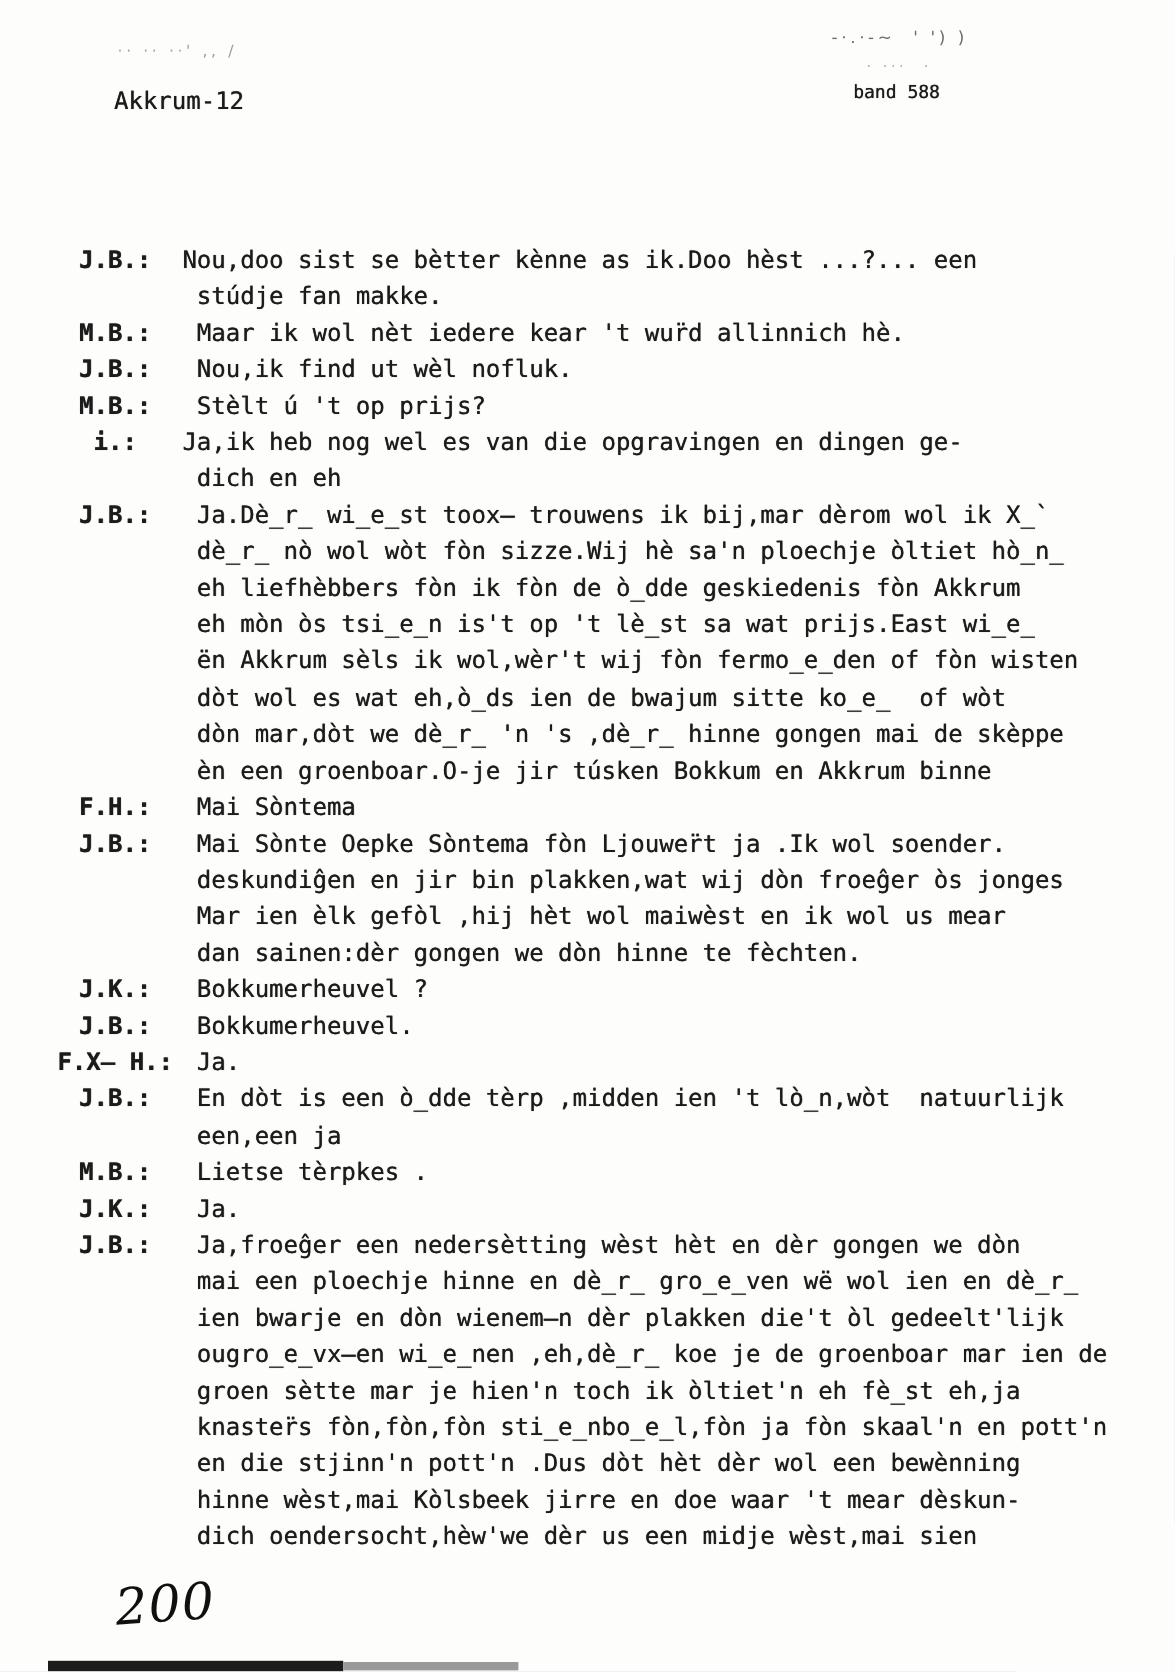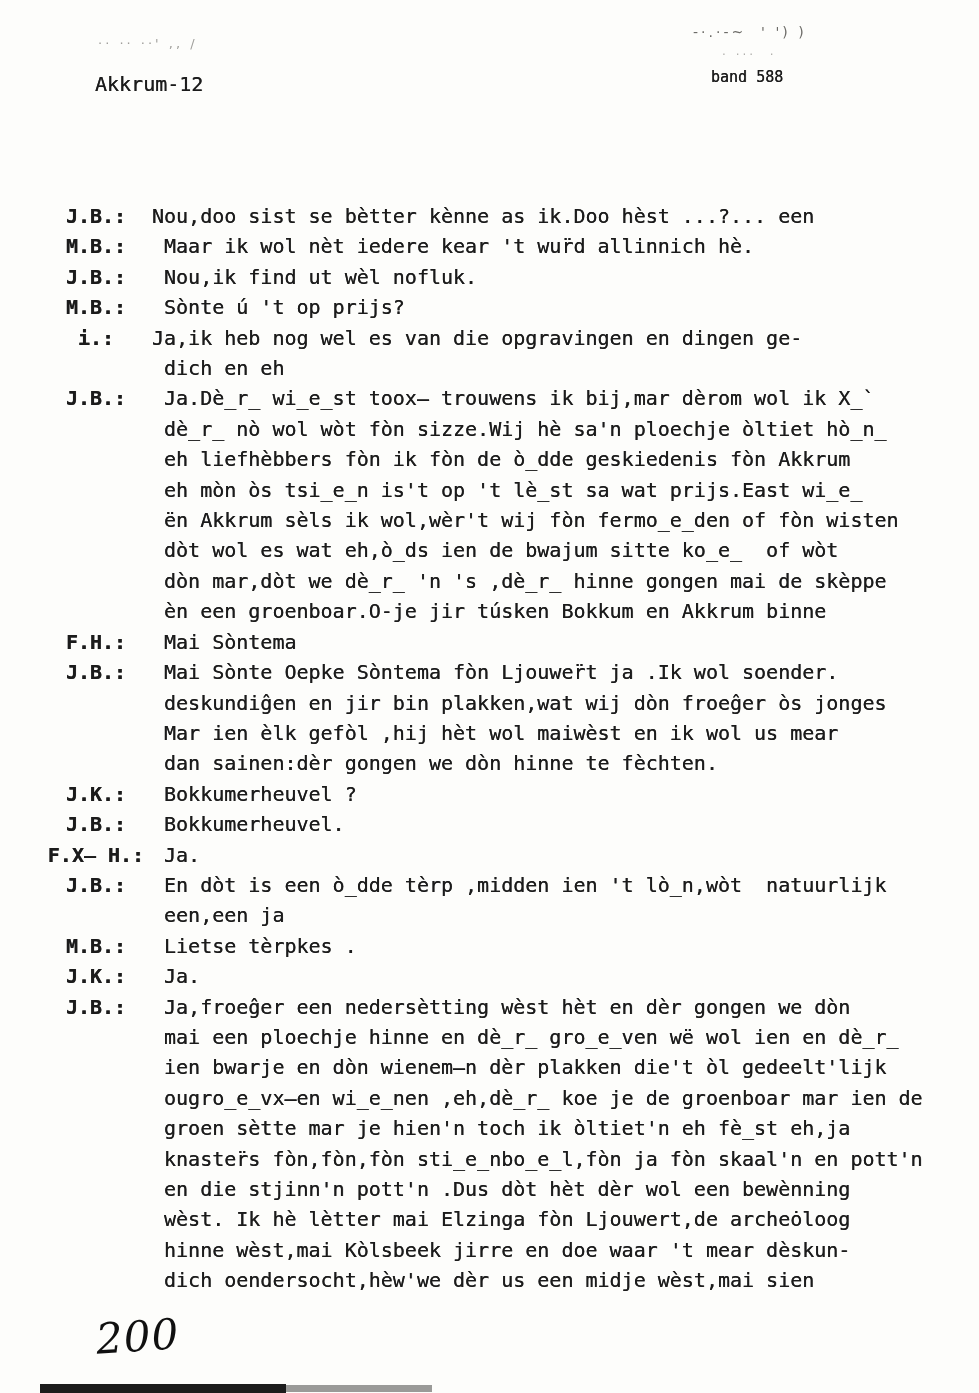--- a/index.html
+++ b/index.html
@@ -61,23 +61,24 @@
 
   <span class="smudge smudge-tl">·· ·· ··' ,, /</span>
   <span class="smudge smudge-tr1">-·.·-~  ' ') )</span>
   <span class="smudge smudge-tr2">· ···  ·</span>
 
   <span class="header-label typed">Akkrum-12</span>
   <span class="band-label typed">band 588</span>
 
   <div class="transcript typed" id="transcript">
       <div class="tline"><span class="lbl">J.B.:</span><span class="txt">Nou,doo sist se bètter kènne as ik.Doo hèst ...?... een</span></div>
+      <div class="tline"><span class="lbl"></span><span class="txt"> stúdje fan makke.</span></div>
       <div class="tline"><span class="lbl">M.B.:</span><span class="txt"> Maar ik wol nèt iedere kear 't wur̈d allinnich hè.</span></div>
       <div class="tline"><span class="lbl">J.B.:</span><span class="txt"> Nou,ik find ut wèl nofluk.</span></div>
-      <div class="tline"><span class="lbl">M.B.:</span><span class="txt"> Sònte ú 't op prijs?</span></div>
+      <div class="tline"><span class="lbl">M.B.:</span><span class="txt"> Stèlt ú 't op prijs?</span></div>
       <div class="tline"><span class="lbl">i.:</span><span class="txt">Ja,ik heb nog wel es van die opgravingen en dingen ge-</span></div>
       <div class="tline"><span class="lbl"></span><span class="txt"> dich en eh</span></div>
       <div class="tline"><span class="lbl">J.B.:</span><span class="txt"> Ja.Dè̲r̲ wi̲e̲st toox̶ trouwens ik bij,mar dèrom wol ik X̲`</span></div>
       <div class="tline"><span class="lbl"></span><span class="txt"> dè̲r̲ nò wol wòt fòn sizze.Wij hè sa'n ploechje òltiet hò̲n̲</span></div>
       <div class="tline"><span class="lbl"></span><span class="txt"> eh liefhèbbers fòn ik fòn de ò̲dde geskiedenis fòn Akkrum</span></div>
       <div class="tline"><span class="lbl"></span><span class="txt"> eh mòn òs tsi̲e̲n is't op 't lè̲st sa wat prijs.East wi̲e̲</span></div>
       <div class="tline"><span class="lbl"></span></div>
       <div class="tline"><span class="lbl"></span><span class="txt"> ën Akkrum sèls ik wol,wèr't wij fòn fermo̲e̲den of fòn wisten</span></div>
       <div class="tline"><span class="lbl"></span><span class="txt"> dòt wol es wat eh,ò̲ds ien de bwajum sitte ko̲e̲  of wòt</span></div>
       <div class="tline"><span class="lbl"></span><span class="txt"> dòn mar,dòt we dè̲r̲ 'n 's ,dè̲r̲ hinne gongen mai de skèppe</span></div>
@@ -94,21 +95,21 @@
       <div class="tline"><span class="lbl"></span><span class="txt"> een,een ja</span></div>
       <div class="tline"><span class="lbl">M.B.:</span><span class="txt"> Lietse tèrpkes .</span></div>
       <div class="tline"><span class="lbl">J.K.:</span><span class="txt"> Ja.</span></div>
       <div class="tline"><span class="lbl">J.B.:</span><span class="txt"> Ja,froeĝer een nedersètting wèst hèt en dèr gongen we dòn</span></div>
       <div class="tline"><span class="lbl"></span><span class="txt"> mai een ploechje hinne en dè̲r̲ gro̲e̲ven wë wol ien en dè̲r̲</span></div>
       <div class="tline"><span class="lbl"></span><span class="txt"> ien bwarje en dòn wienem̶n dèr plakken die't òl gedeelt'lijk</span></div>
       <div class="tline"><span class="lbl"></span><span class="txt"> ougro̲e̲vx̶en wi̲e̲nen ,eh,dè̲r̲ koe je de groenboar mar ien de</span></div>
       <div class="tline"><span class="lbl"></span><span class="txt"> groen sètte mar je hien'n toch ik òltiet'n eh fè̲st eh,ja</span></div>
       <div class="tline"><span class="lbl"></span><span class="txt"> knaster̈s fòn,fòn,fòn sti̲e̲nbo̲e̲l,fòn ja fòn skaal'n en pott'n</span></div>
       <div class="tline"><span class="lbl"></span><span class="txt"> en die stjinn'n pott'n .Dus dòt hèt dèr wol een bewènning</span></div>
-      <div class="tline"><span class="lbl"></span><span class="txt"> wèst. Ik hè lètter mai Elzinga fòn Ljouwert,de archeȯloog</span></div>
+      <div class="tline"><span class="lbl"></span></div>
       <div class="tline"><span class="lbl"></span><span class="txt"> hinne wèst,mai Kòlsbeek jirre en doe waar 't mear dèskun-</span></div>
       <div class="tline"><span class="lbl"></span><span class="txt"> dich oendersocht,hèw'we dèr us een midje wèst,mai sien</span></div>
     </div>
 
   <span class="handwritten">200</span>
 
   <div class="scan-bar"></div>
   <div class="scan-bar-tail"></div>
 
 </div>

